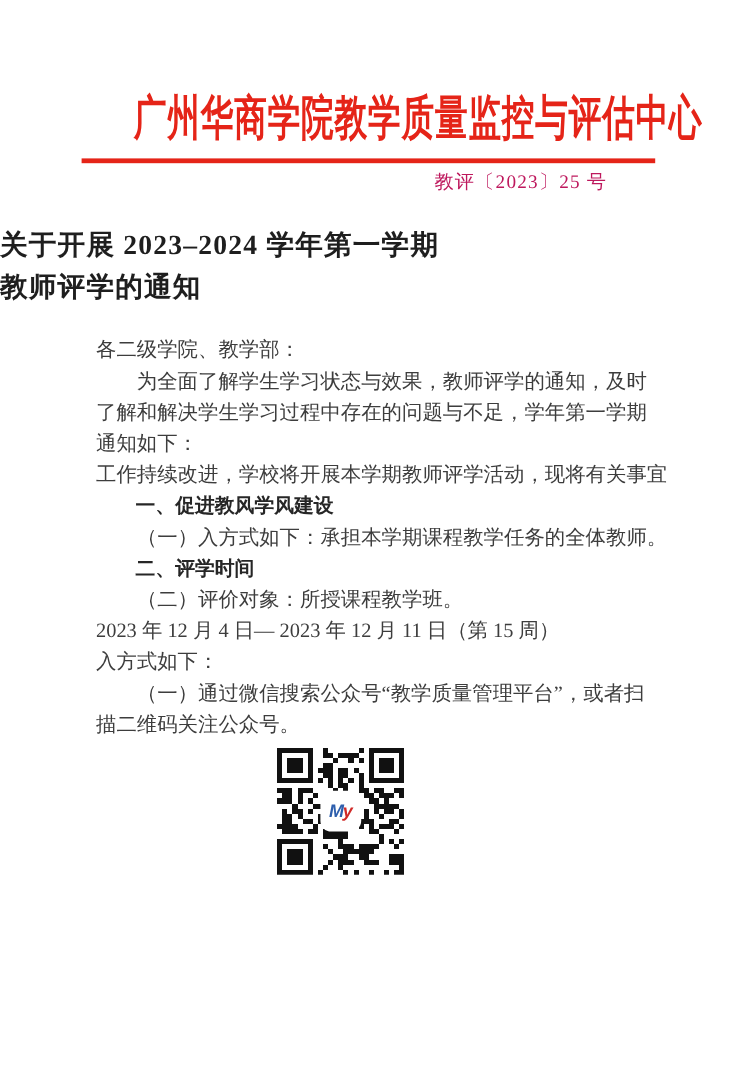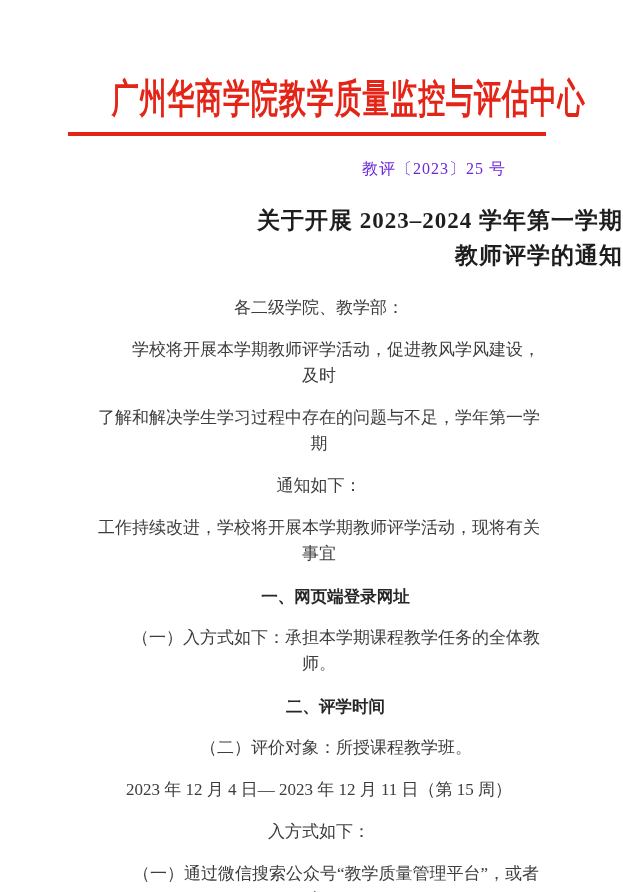--- a/index.html
+++ b/index.html
@@ -27,43 +27,43 @@
     transform-origin: center;
     letter-spacing: 1px;
   }
   .red-rule {
     width: 478px;
     height: 4px;
     background: #e52418;
     margin: 12px 0 0 68px;
   }
   .doc-number {
-    margin-top: 24px;
+    margin-top: 8px;
     text-align: right;
     padding-right: 117px;
     font-size: 16px;
     line-height: 18px;
-    color: #6d28d9;
+    color: #be185d;
     letter-spacing: 1px;
   }
   .doc-title {
     margin-top: 25px;
-    text-align: right;
+    text-align: left;
     font-size: 23px;
     line-height: 35px;
     font-weight: bold;
     color: #1e1e1e;
     letter-spacing: 1px;
   }
   .body-block {
     margin: 22px 65px 0 80px;
     font-size: 17px;
     line-height: 26px;
   }
-  .body-block p.line { margin: 16px; padding: 0; text-align: center; }
+  .body-block p.line { margin: 0; padding: 0; }
   .indent { text-indent: 2em; }
   .bold-heading {
     font-weight: bold;
     font-family: "Liberation Sans", "DejaVu Sans", sans-serif;
     color: #262626;
     font-size: 16.5px;
   }
   .qr-wrap {
     position: relative;
     width: 112px;
@@ -108,25 +108,25 @@
   <div class="doc-number">教评〔2023〕25 号</div>
 
   <div class="doc-title">
     <div>关于开展 2023–2024 学年第一学期</div>
     <div>教师评学的通知</div>
   </div>
 
   <div class="body-block">
     <div id="body-lines">
         <p class="line">各二级学院、教学部：</p>
-        <p class="line indent">学校将开展本学期教师评学活动，促进教风学风建设，及时</p>
+        <p class="line indent">为全面了解学生学习状态与效果，教师评学的通知，及时</p>
         <p class="line">了解和解决学生学习过程中存在的问题与不足，学年第一学期</p>
         <p class="line">通知如下：</p>
         <p class="line">工作持续改进，学校将开展本学期教师评学活动，现将有关事宜</p>
-        <p class="line indent bold-heading">一、网页端登录网址</p>
+        <p class="line indent bold-heading">一、促进教风学风建设</p>
         <p class="line indent">（一）入方式如下：承担本学期课程教学任务的全体教师。</p>
         <p class="line indent bold-heading">二、评学时间</p>
         <p class="line indent">（二）评价对象：所授课程教学班。</p>
         <p class="line">2023 年 12 月 4 日— 2023 年 12 月 11 日（第 15 周）</p>
         <p class="line">入方式如下：</p>
         <p class="line indent">（一）通过微信搜索公众号“教学质量管理平台”，或者扫</p>
         <p class="line">描二维码关注公众号。</p>
       </div>
 
     <div class="qr-wrap">

